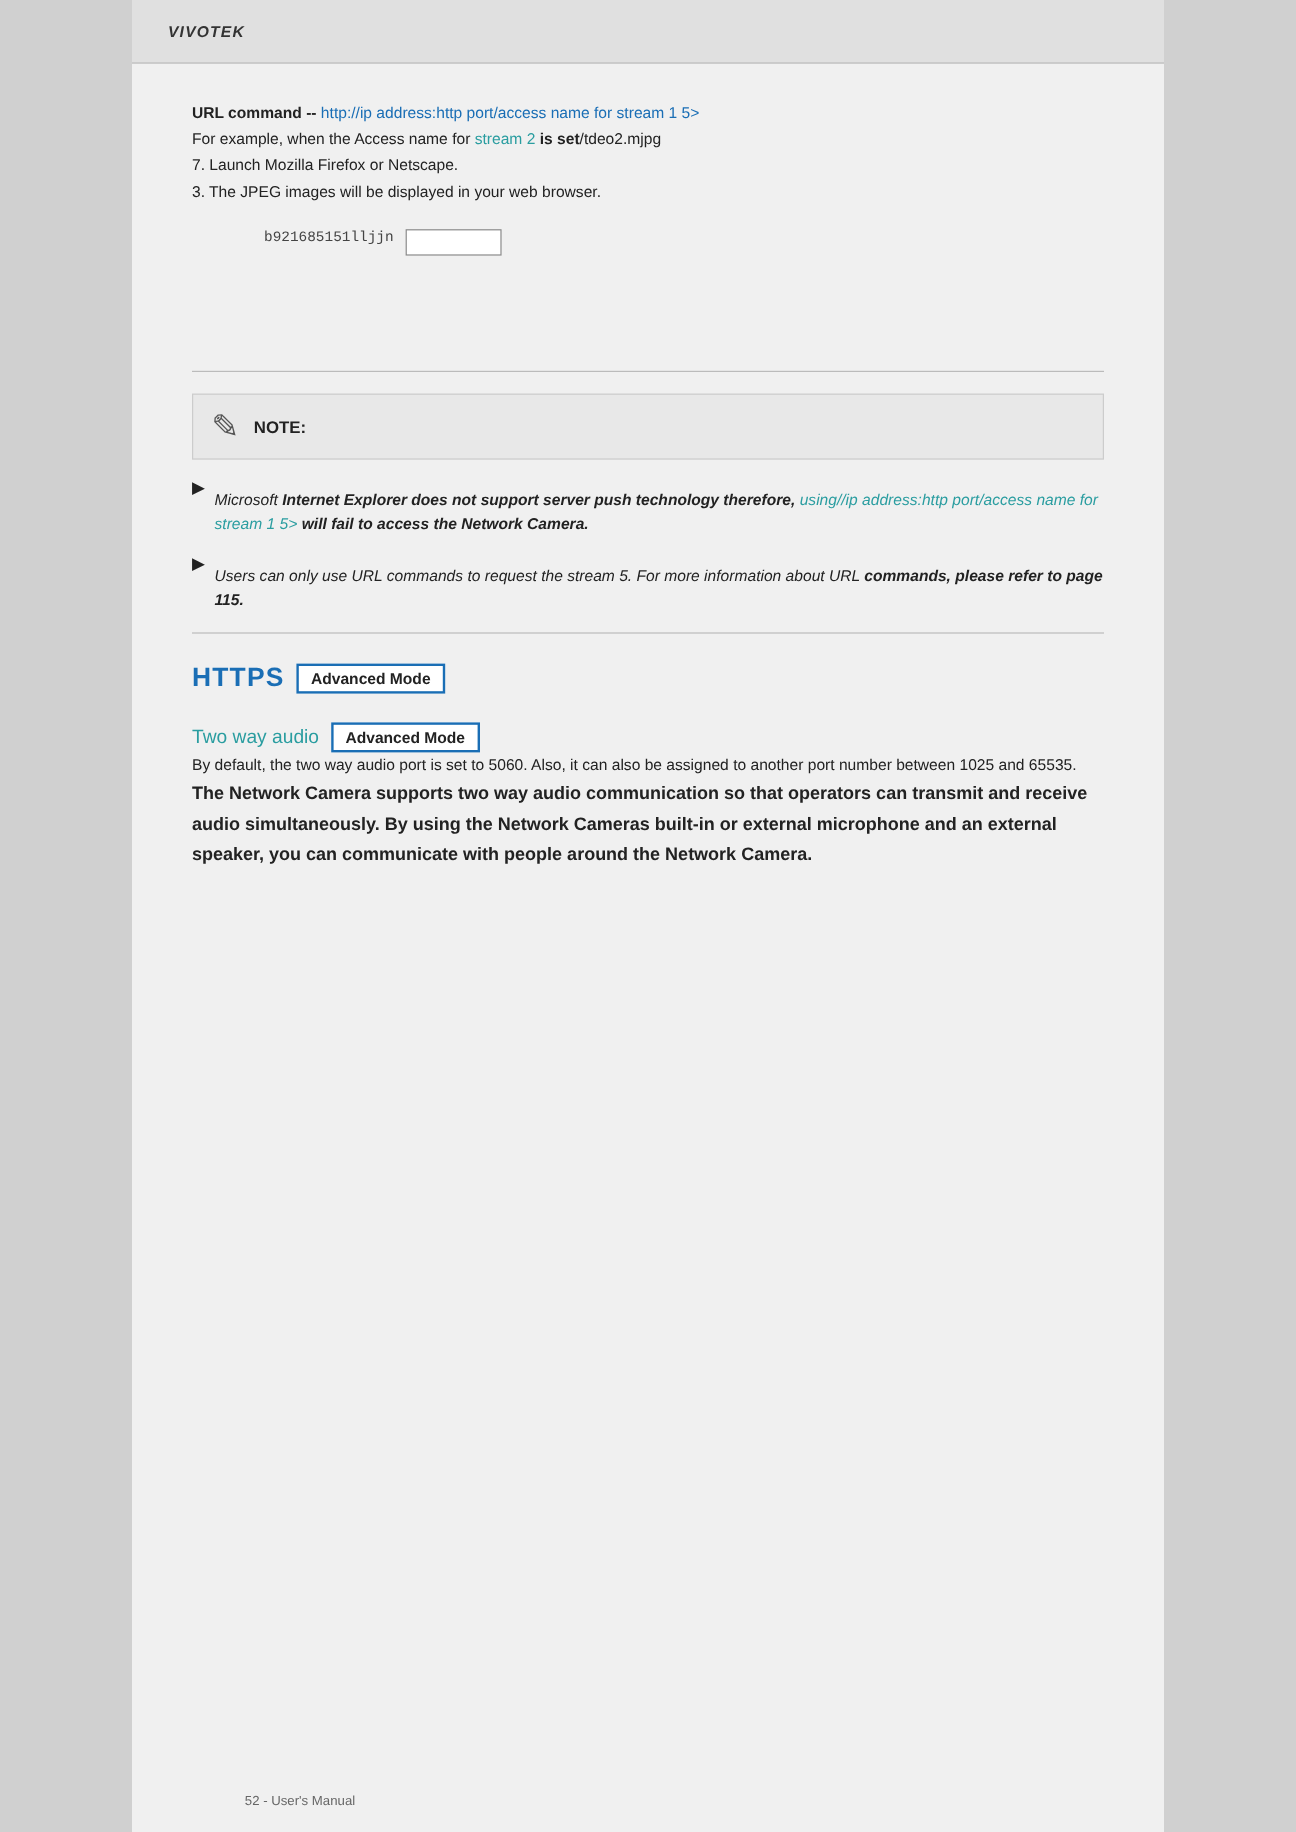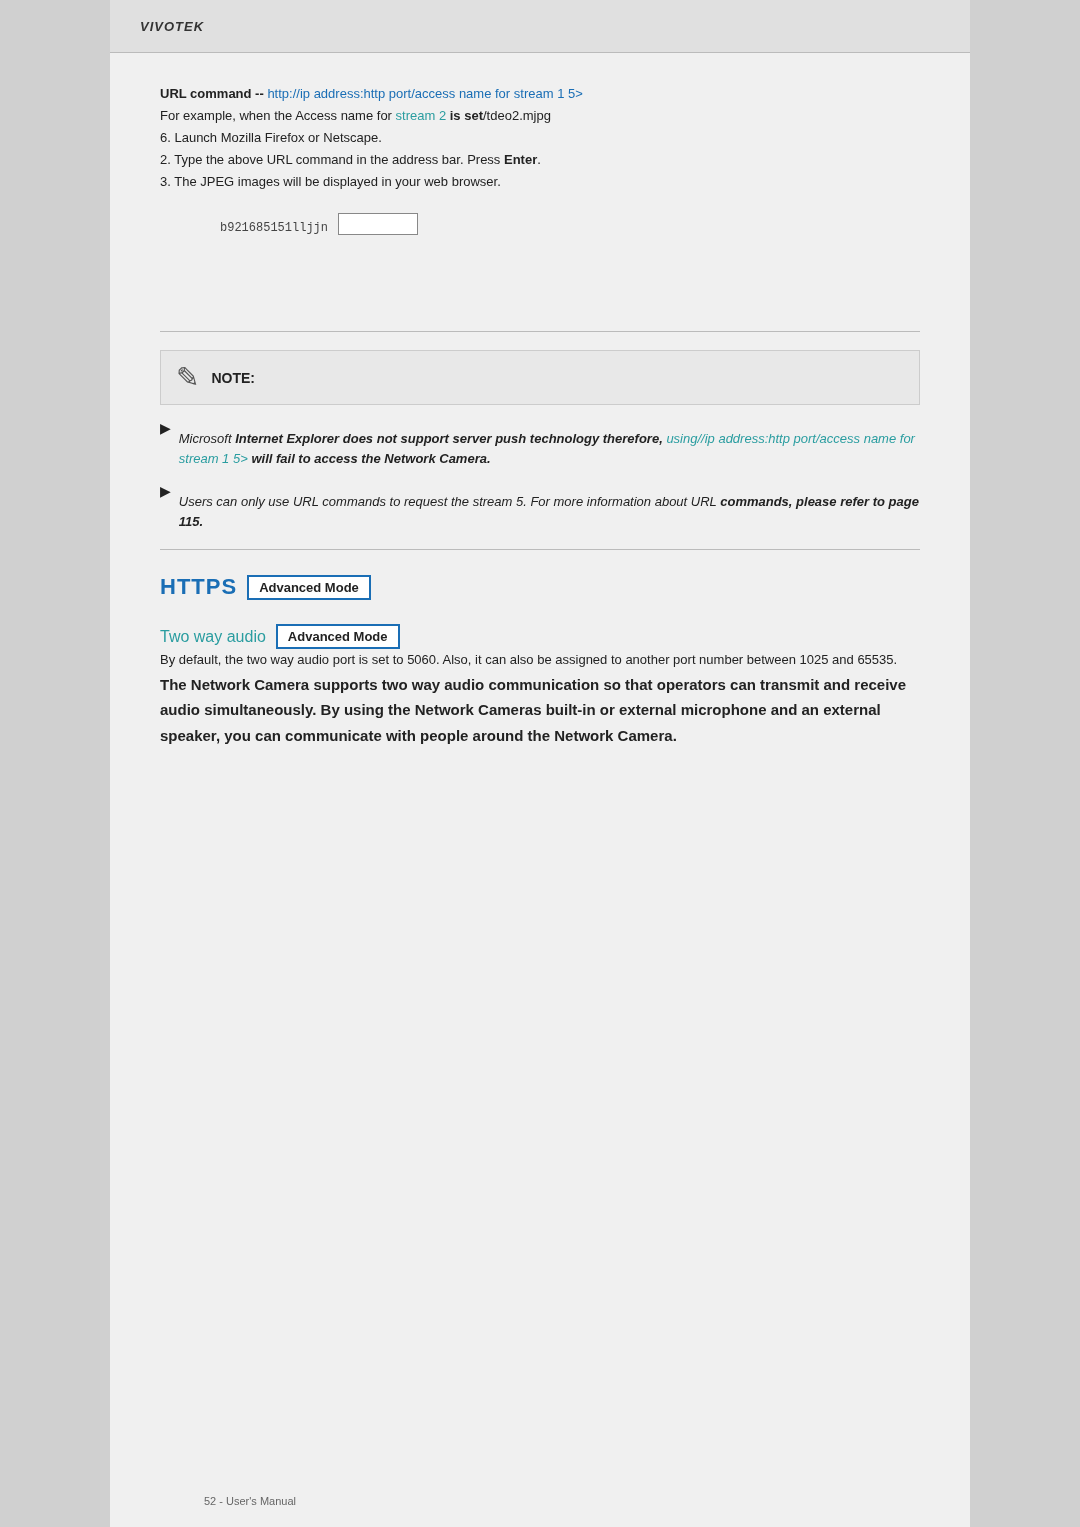--- a/index.html
+++ b/index.html
@@ -50,21 +50,21 @@
     .link-blue {
       color: #1a6eb5;
       text-decoration: none;
     }
     .link-teal {
       color: #2a9da0;
       text-decoration: none;
     }
     .input-row {
       display: flex;
-      align-items: flex-end;
+      align-items: flex-start;
       margin: 18px 0 18px 60px;
       gap: 10px;
     }
     .input-label {
       font-size: 12px;
       color: #444;
       font-family: 'Courier New', monospace;
     }
     .url-input {
       border: 1px solid #888;
@@ -177,24 +177,21 @@
 
   <div class="content">
 
     <div class="url-command-block">
       <p>
         <strong>URL command -- </strong><a class="link-blue">http://ip address:http port/access name for stream 1  5&gt;</a>
       </p>
       <p>
         <span>For example, when the Access name for </span><a class="link-teal">stream 2</a><strong> is set</strong><span>/tdeo2.mjpg</span>
       </p>
-      <p>6. Launch Mozilla Firefox or Netscape.</p>
-      <p>
-        <span>2. Type the above URL command in the address bar. Press </span><strong>Enter</strong><span>.</span>
-      </p>
+      <p>7. Launch Mozilla Firefox or Netscape.</p>
       <p>3. The JPEG images will be displayed in your web browser.</p>
     </div>
 
     <div class="input-row">
       <span class="input-label">b921685151lljjn</span>
       <input class="url-input" type="text" value="" style="">
     </div>
 
     <div style="height: 60px;"></div>
 

